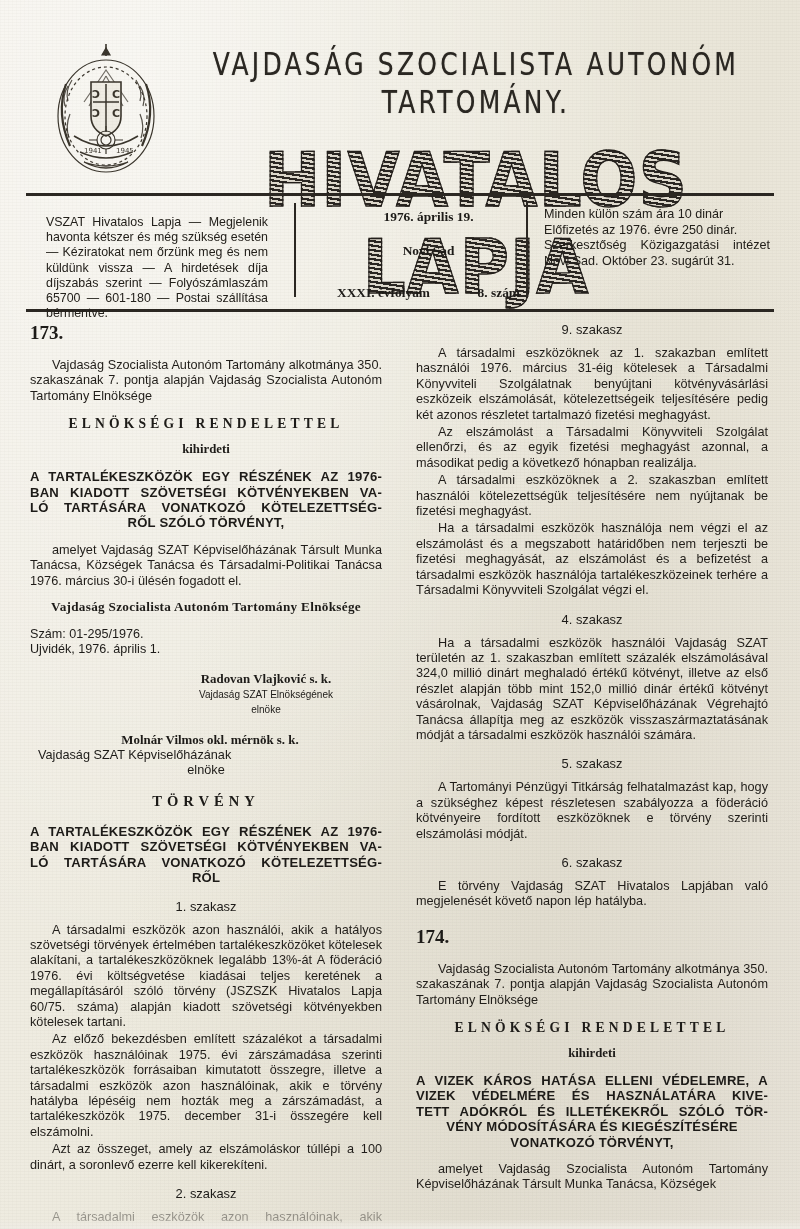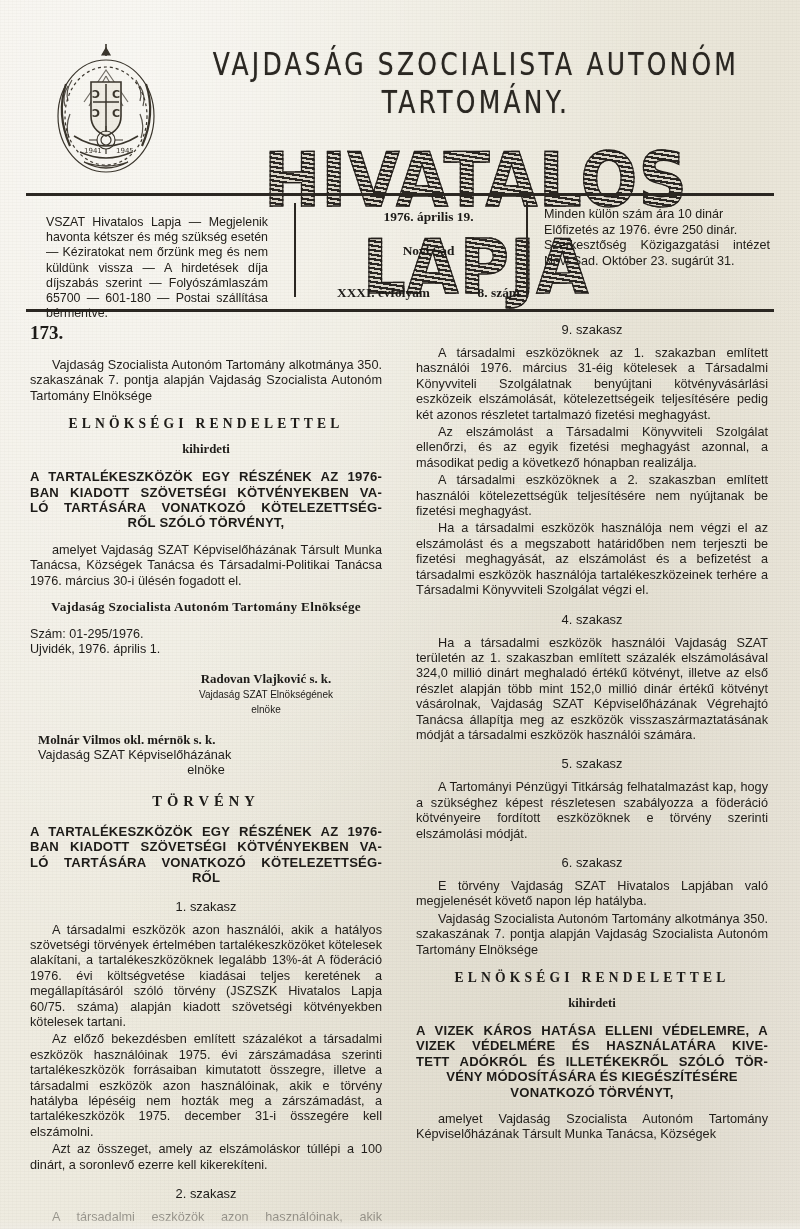--- a/index.html
+++ b/index.html
@@ -108,21 +108,21 @@
   }
   .orgline{
     font-weight:700;font-size:13.2px;text-align:center;margin:10px 0 12px 0;
     font-family:"Liberation Serif",serif;letter-spacing:.3px;
   }
   .meta{font-size:12.6px;line-height:15.4px;font-family:"Liberation Sans",sans-serif;margin:0;}
   .sign-right{text-align:center;margin-top:14px;margin-left:120px;}
   .sign-right .nm{font-weight:700;font-size:12.9px;font-family:"Liberation Serif",serif;}
   .sign-right .rl{font-size:10px;font-family:"Liberation Sans",sans-serif;line-height:15px;}
   .sign-left{margin-top:16px;text-align:left;}
-  .sign-left .nm{font-weight:700;font-size:12.9px;font-family:"Liberation Serif",serif;padding-left:8px;}
+  .sign-left .nm{font-weight:700;font-size:12.9px;font-family:"Liberation Serif",serif;padding-left:8px;text-align:center;}
   .sign-left .rl{font-size:12.7px;font-family:"Liberation Sans",sans-serif;line-height:15px;padding-left:8px;}
   .sign-left .rl2{font-size:12.7px;font-family:"Liberation Sans",sans-serif;text-align:center;}
   .szakasz{
     text-align:center;font-size:12.9px;margin:13px 0 9px 0;
     font-family:"Liberation Sans",sans-serif;
   }
   .faded{opacity:.42;filter:blur(.35px);}
   .clip-bottom{position:absolute;left:0;bottom:0;width:800px;height:10px;
     background:linear-gradient(180deg,rgba(239,236,228,0),#efece4 85%);}
 </style>
@@ -272,20 +272,21 @@
 
       <div class="szakasz">4. szakasz</div>
       <p class="body">Ha a társadalmi eszközök használói Vajdaság SZAT területén az 1. szakaszban említett százalék elszámolásával 324,0 millió dinárt meghaladó értékű kötvényt, illetve az első részlet alapján több mint 152,0 millió dinár értékű kötvényt vásárolnak, Vajdaság SZAT Képviselőházának Végrehajtó Tanácsa állapítja meg az eszközök visszaszármaztatásának módját a társadalmi eszközök használói számára.</p>
 
       <div class="szakasz">5. szakasz</div>
       <p class="body">A Tartományi Pénzügyi Titkárság felhatalmazást kap, hogy a szükséghez képest részletesen szabályozza a föderáció kötvényeire fordított eszközöknek e törvény szerinti elszámolási módját.</p>
 
       <div class="szakasz">6. szakasz</div>
       <p class="body">E törvény Vajdaság SZAT Hivatalos Lapjában való megjelenését követő napon lép hatályba.</p>
 
+      <div class="itemno" style="margin-top:16px;">174.</div>
 
       <p class="body">Vajdaság Szocialista Autonóm Tartomány alkotmánya 350. szakaszának 7. pontja alapján Vajdaság Szocialista Autonóm Tartomány Elnöksége</p>
 
       <div class="spaced-caps">ELNÖKSÉGI RENDELETTEL</div>
       <div class="kihirdeti">kihirdeti</div>
 
       <div class="lawtitle">
         <span class="just">A VIZEK KÁROS HATÁSA ELLENI VÉDELEMRE, A</span>
         <span class="just">VIZEK VÉDELMÉRE ÉS HASZNÁLATÁRA KIVE-</span>
         <span class="just">TETT ADÓKRÓL ÉS ILLETÉKEKRŐL SZÓLÓ TÖR-</span>

